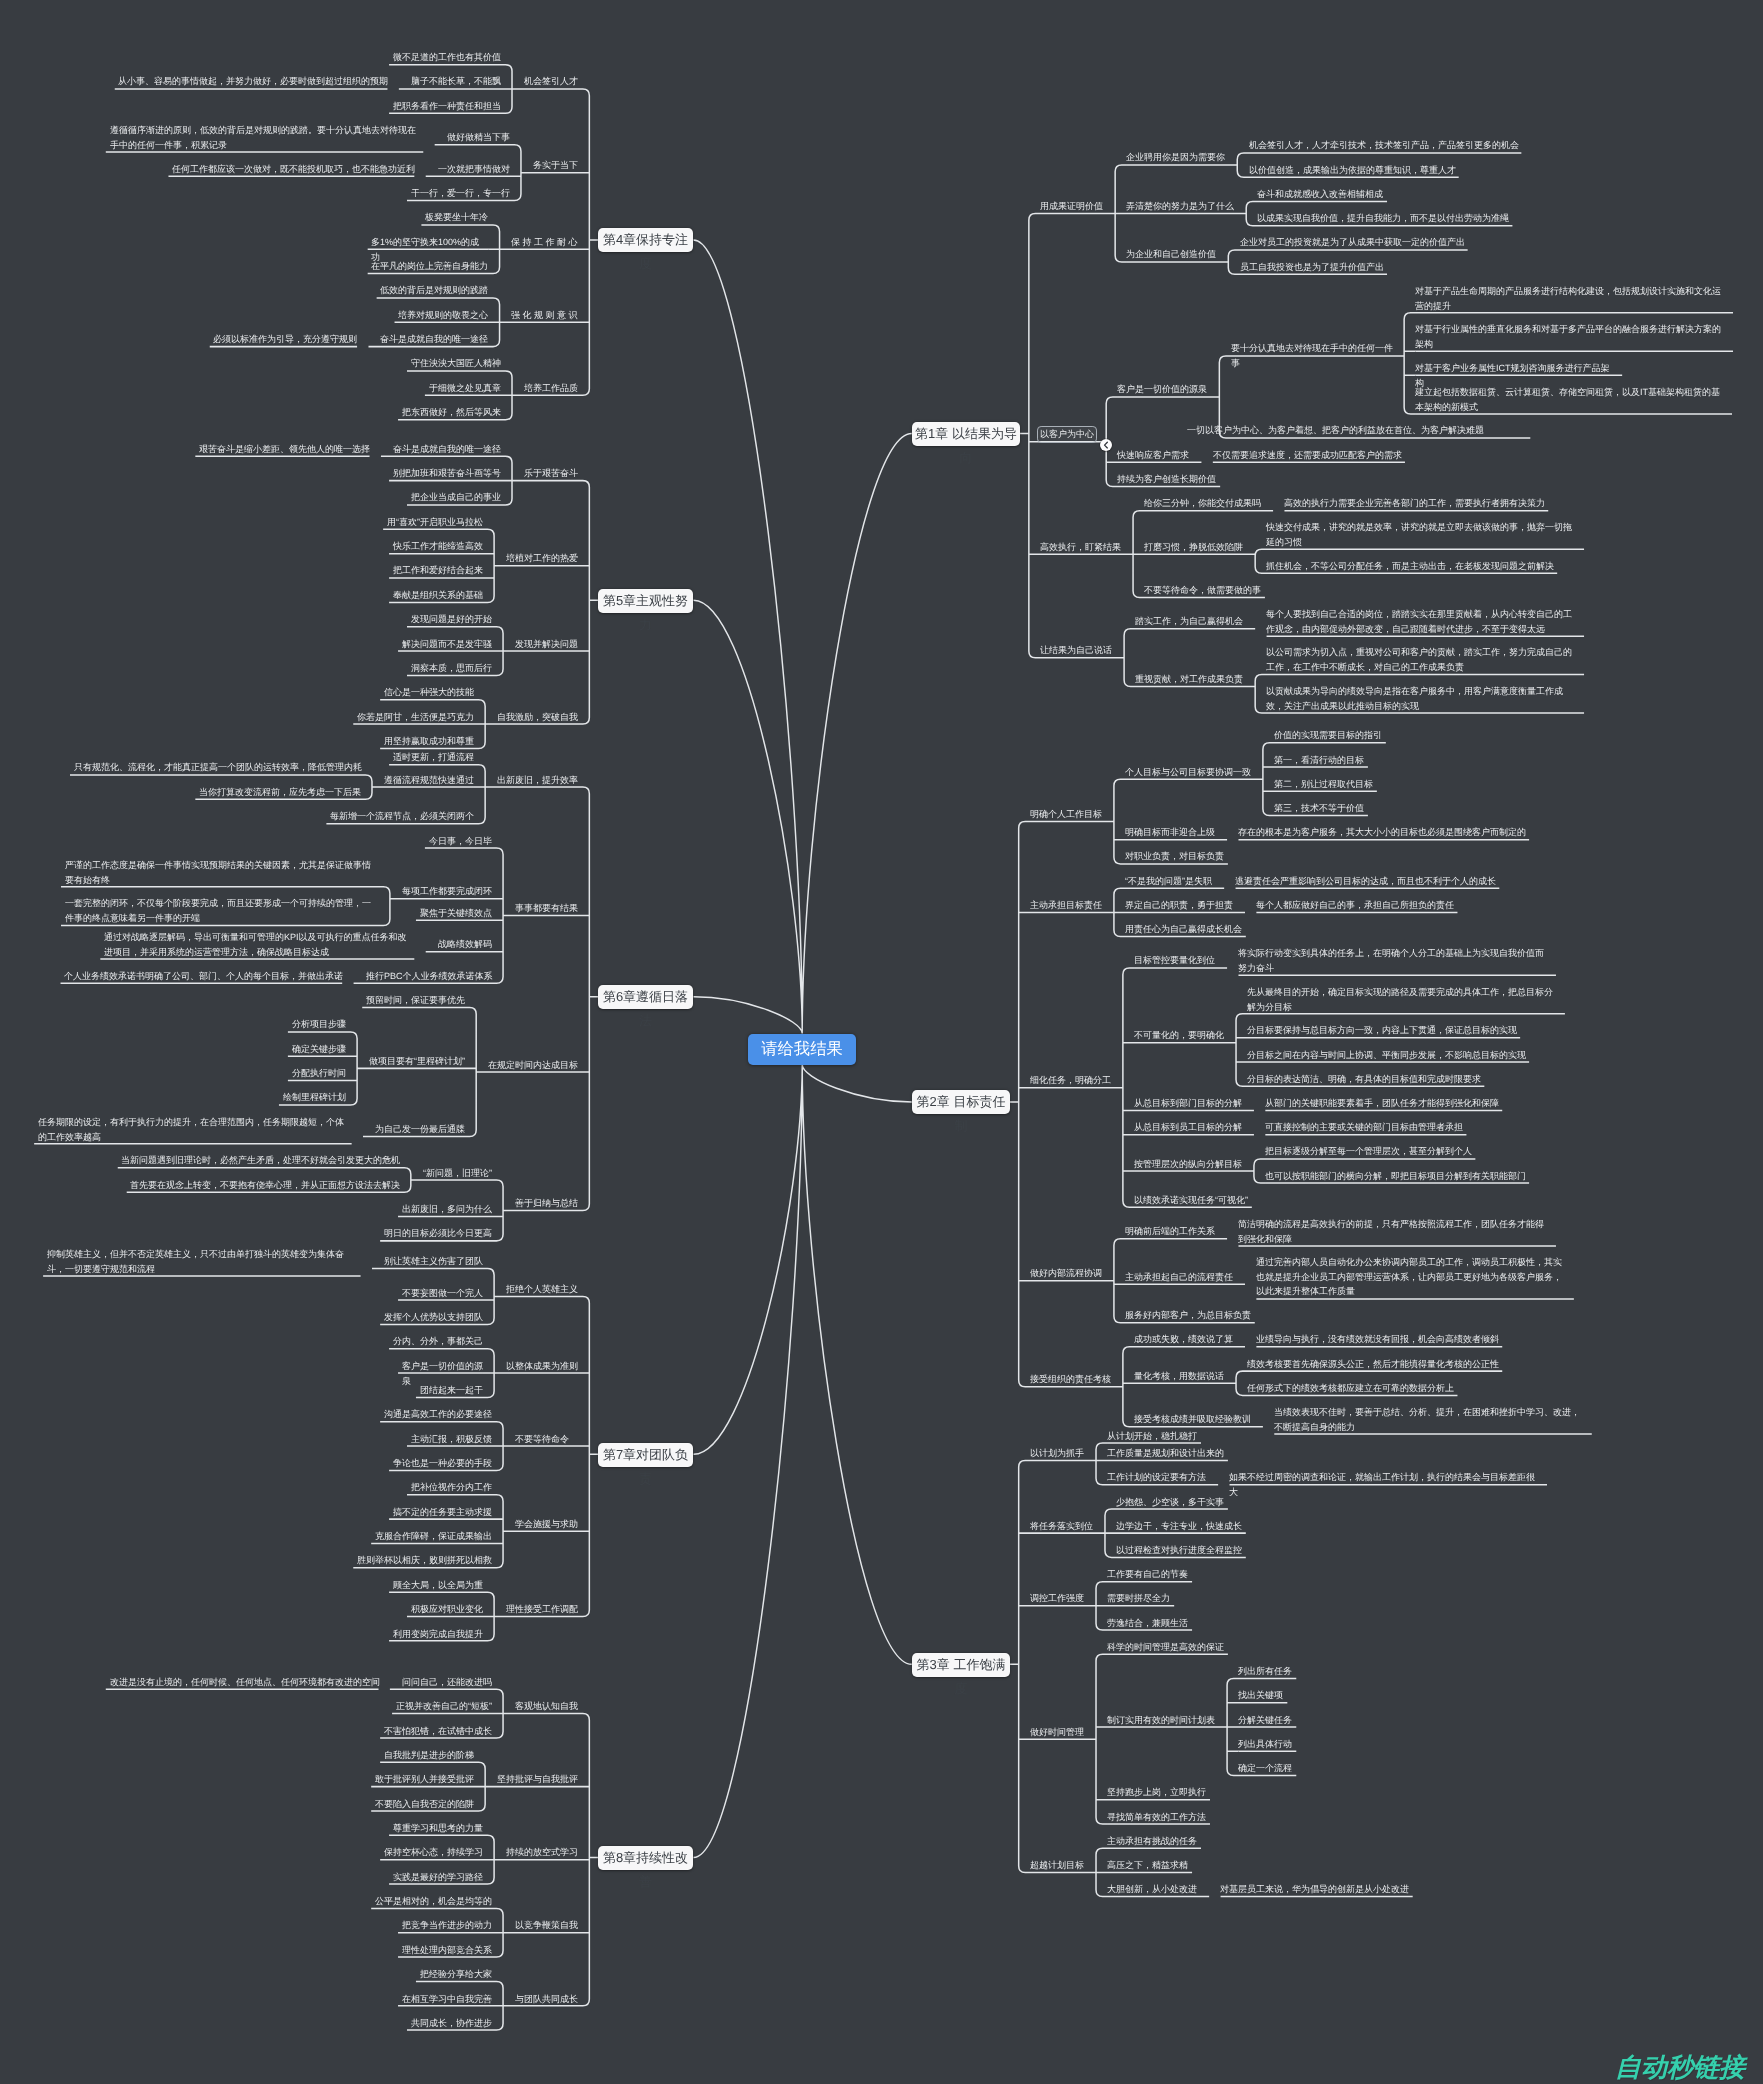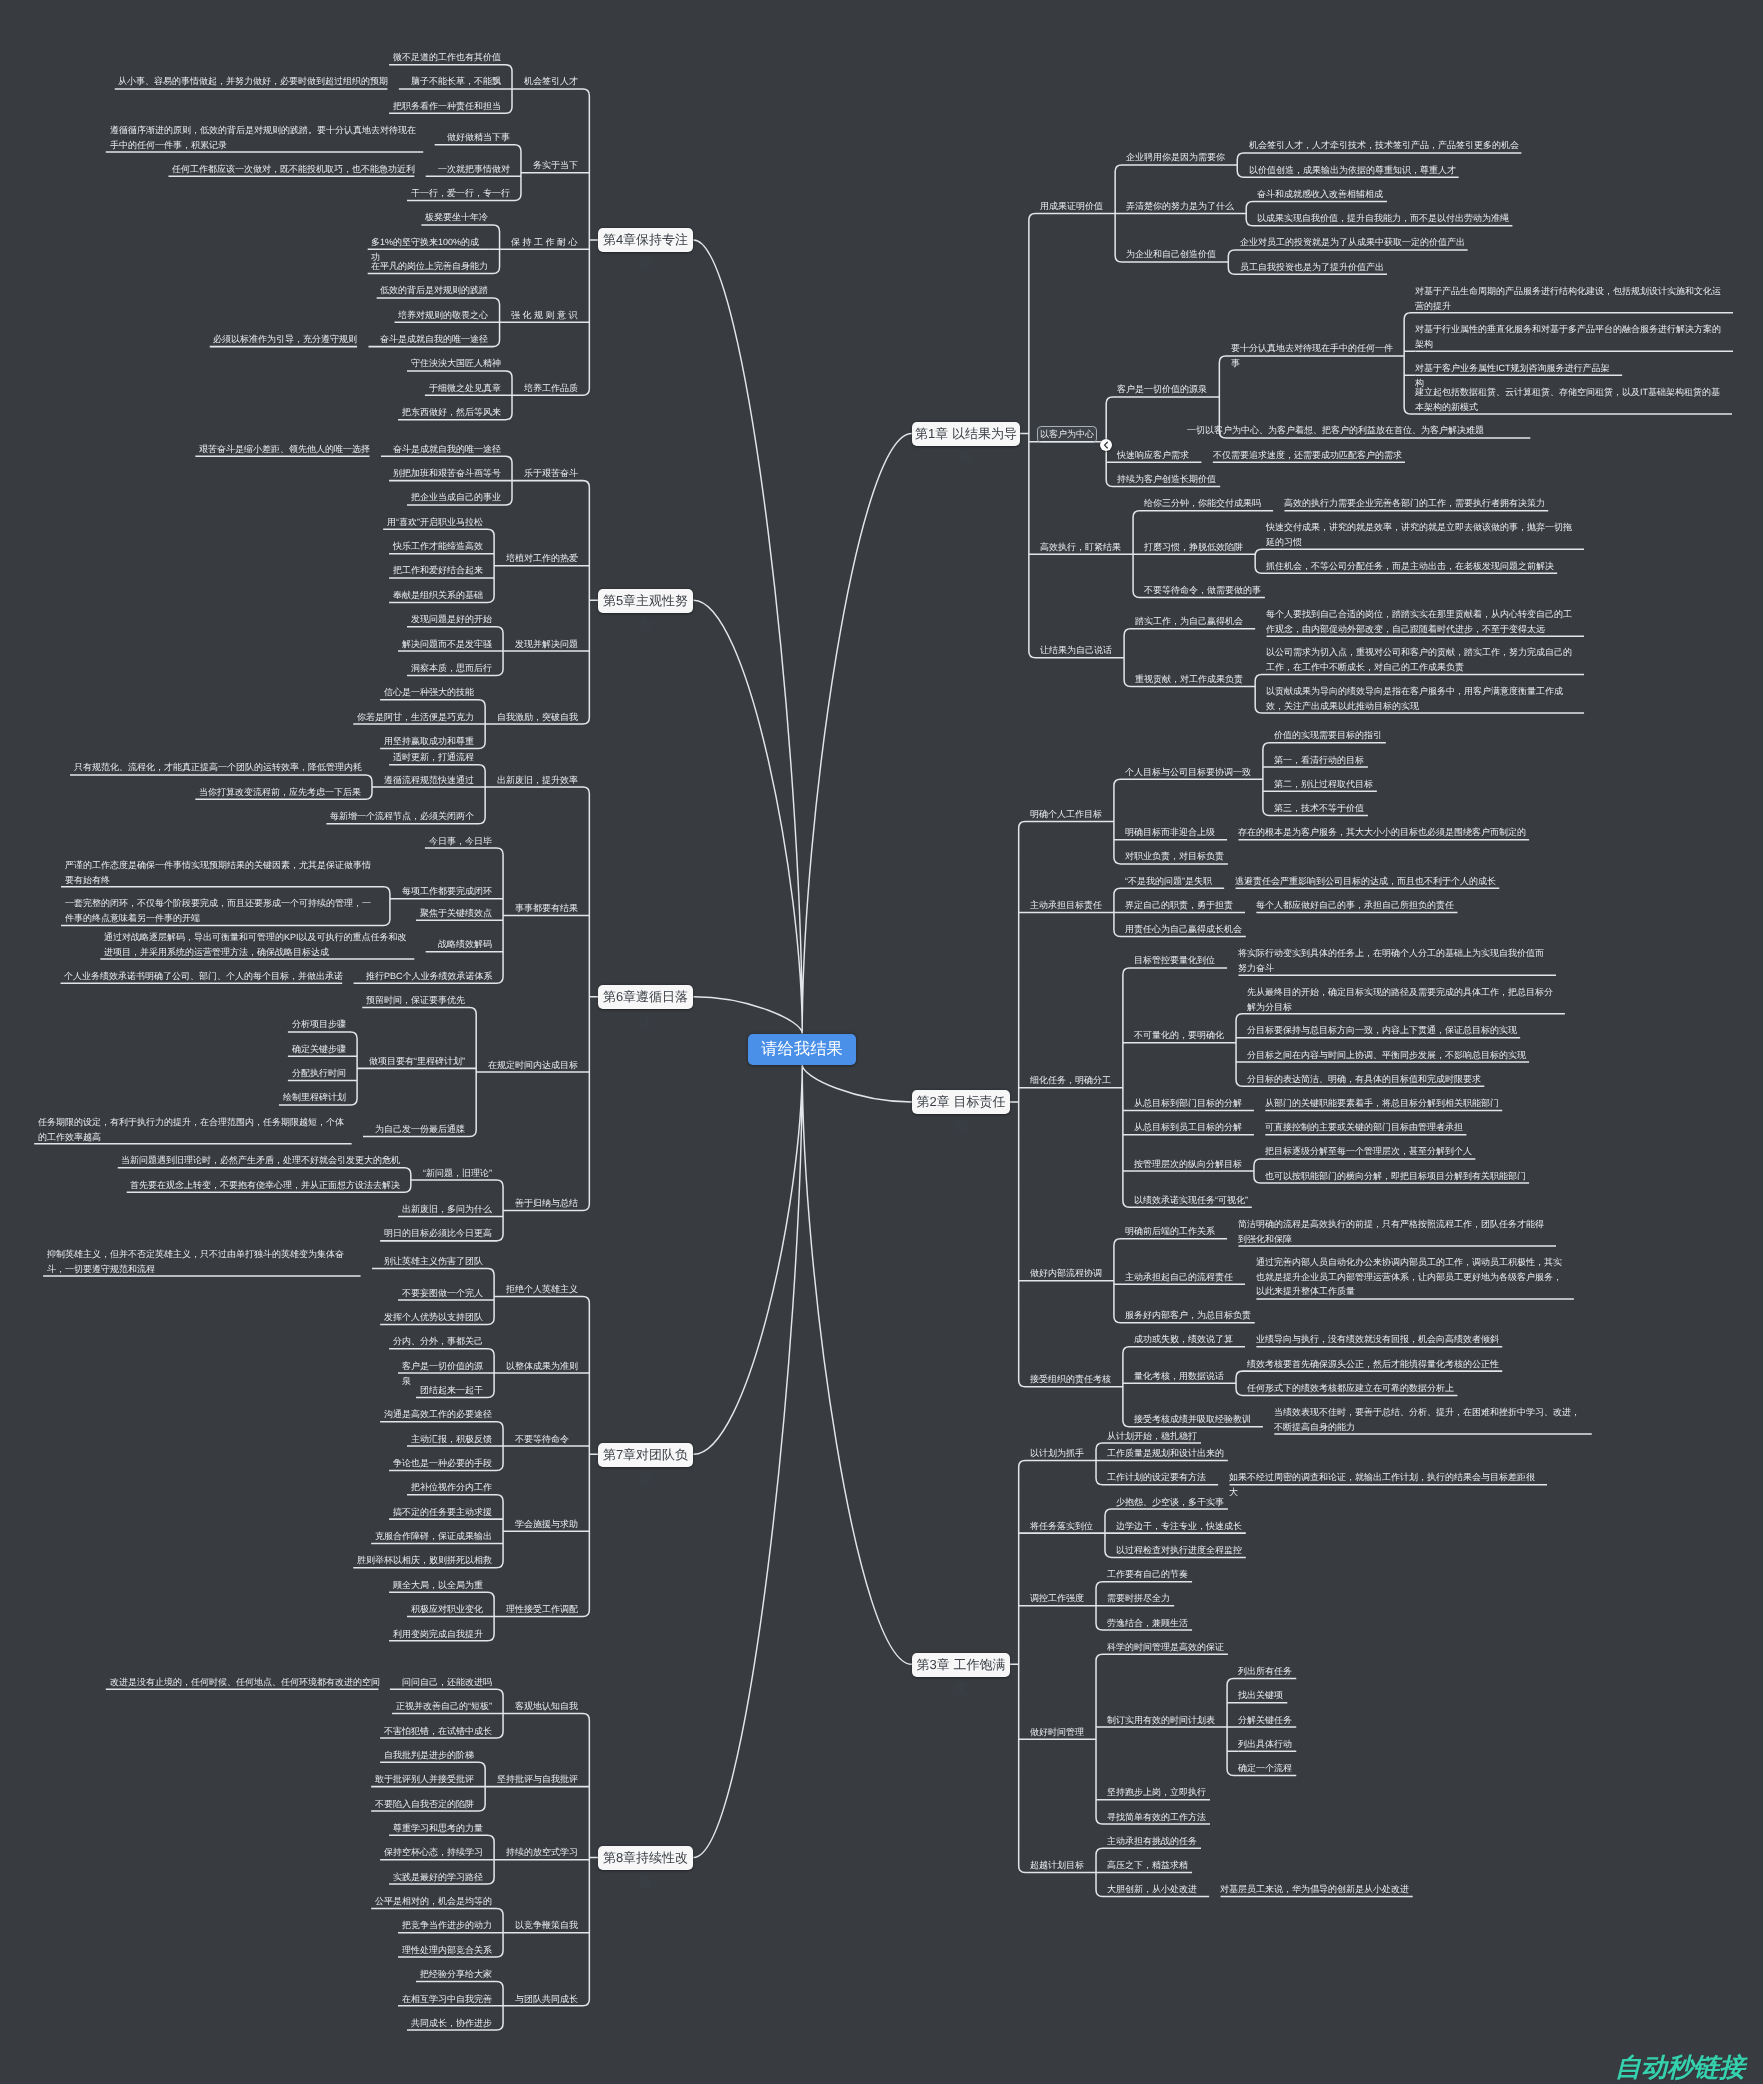--- a/index.html
+++ b/index.html
@@ -102,21 +102,21 @@
       <div class="node" style="left:1274px;top:777px;width:99px"><span>第二，别让过程取代目标</span></div>
       <div class="node" style="left:1274px;top:801px;width:91px"><span>第三，技术不等于价值</span></div>
       <div class="node" style="left:1238px;top:825px;width:288px"><span>存在的根本是为客户服务，其大大小小的目标也必须是围绕客户而制定的</span></div>
       <div class="node" style="left:1235px;top:874px;width:261px"><span>逃避责任会严重影响到公司目标的达成，而且也不利于个人的成长</span></div>
       <div class="node" style="left:1256px;top:898px;width:198px"><span>每个人都应做好自己的事，承担自己所担负的责任</span></div>
       <div class="node" style="left:1238px;top:946px;width:314px"><span>将实际行动变实到具体的任务上，在明确个人分工的基础上为实现自我价值而努力奋斗</span></div>
       <div class="node" style="left:1247px;top:985px;width:314px"><span>先从最终目的开始，确定目标实现的路径及需要完成的具体工作，把总目标分解为分目标</span></div>
       <div class="node" style="left:1247px;top:1023px;width:270px"><span>分目标要保持与总目标方向一致，内容上下贯通，保证总目标的实现</span></div>
       <div class="node" style="left:1247px;top:1048px;width:279px"><span>分目标之间在内容与时间上协调、平衡同步发展，不影响总目标的实现</span></div>
       <div class="node" style="left:1247px;top:1072px;width:234px"><span>分目标的表达简洁、明确，有具体的目标值和完成时限要求</span></div>
-      <div class="node" style="left:1265px;top:1096px;width:234px"><span>从部门的关键职能要素着手，将总目标分解到相关职能部门</span></div>
+      <div class="node" style="left:1265px;top:1096px;width:234px"><span>从部门的关键职能要素着手，团队任务才能得到强化和保障</span></div>
       <div class="node" style="left:1265px;top:1120px;width:198px"><span>可直接控制的主要或关键的部门目标由管理者承担</span></div>
       <div class="node" style="left:1265px;top:1144px;width:207px"><span>把目标逐级分解至每一个管理层次，甚至分解到个人</span></div>
       <div class="node" style="left:1265px;top:1169px;width:261px"><span>也可以按职能部门的横向分解，即把目标项目分解到有关职能部门</span></div>
       <div class="node" style="left:1238px;top:1217px;width:314px"><span>简洁明确的流程是高效执行的前提，只有严格按照流程工作，团队任务才能得到强化和保障</span></div>
       <div class="node" style="left:1256px;top:1255px;width:314px"><span>通过完善内部人员自动化办公来协调内部员工的工作，调动员工积极性，其实也就是提升企业员工内部管理运营体系，让内部员工更好地为各级客户服务，以此来提升整体工作质量</span></div>
       <div class="node" style="left:1256px;top:1332px;width:243px"><span>业绩导向与执行，没有绩效就没有回报，机会向高绩效者倾斜</span></div>
       <div class="node" style="left:1247px;top:1357px;width:252px"><span>绩效考核要首先确保源头公正，然后才能填得量化考核的公正性</span></div>
       <div class="node" style="left:1247px;top:1381px;width:207px"><span>任何形式下的绩效考核都应建立在可靠的数据分析上</span></div>
       <div class="node" style="left:1274px;top:1405px;width:314px"><span>当绩效表现不佳时，要善于总结、分析、提升，在困难和挫折中学习、改进，不断提高自身的能力</span></div>
       <div class="chapter" style="left:912px;top:1653px;width:98px"><span>第3章 工作饱满度</span></div>

